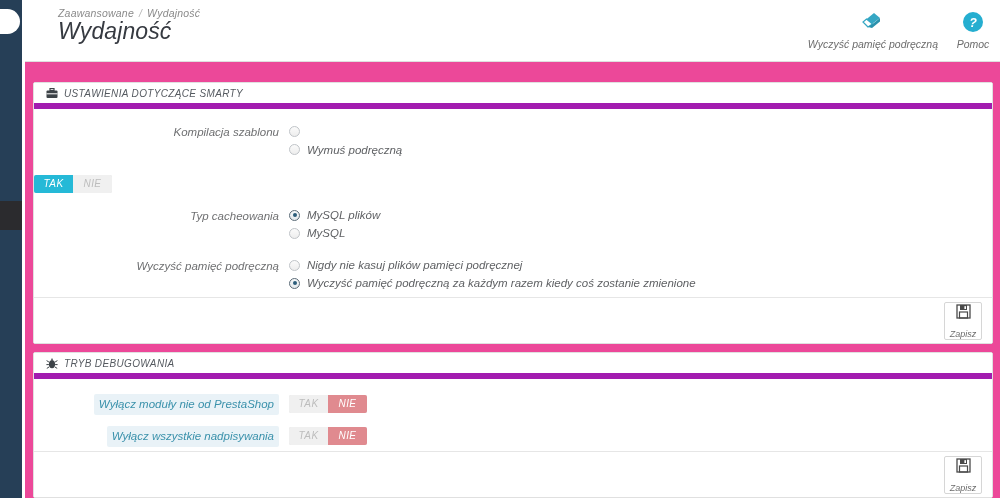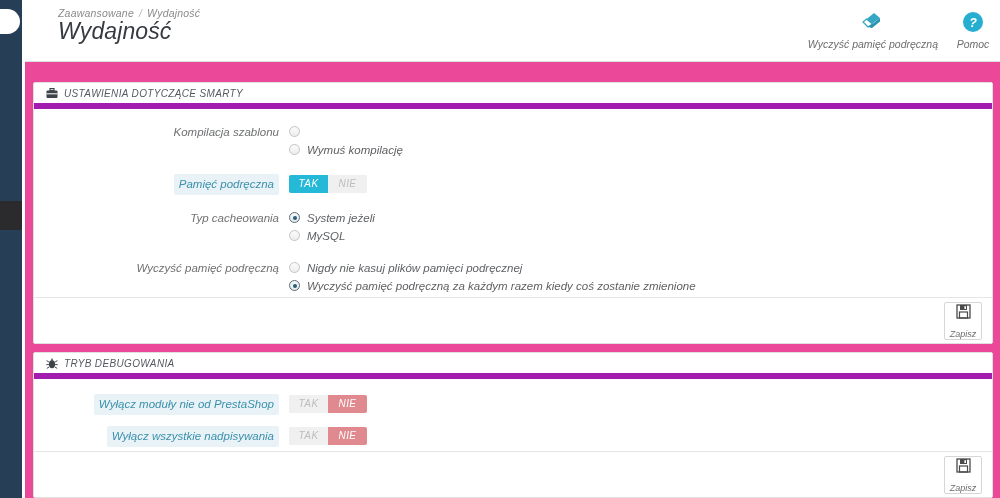--- a/index.html
+++ b/index.html
@@ -243,45 +243,44 @@
     <div class="panel-body">
 
       <div class="frow">
         <div class="fcol-label">Kompilacja szablonu</div>
         <div class="fcol-field">
           <div class="radio-line">
             <span class="radio-dot"></span>
           </div>
           <div class="radio-line">
             <span class="radio-dot"></span>
-            <span class="radio-label">Wymuś kompilację</span>
+            <span class="radio-label">Wymuś podręczną</span>
           </div>
         </div>
       </div>
 
       <div class="spacer-14"></div>
 
       <div class="frow">
-        <div class="fcol-label teal"><span class="hl">Pamięć podręczna</span></div>
         <div class="fcol-field">
           <div class="toggle">
             <span class="seg on-yes">TAK</span>
             <span class="seg">NIE</span>
           </div>
         </div>
       </div>
 
       <div class="spacer-14"></div>
 
       <div class="frow">
         <div class="fcol-label">Typ cacheowania</div>
         <div class="fcol-field">
           <div class="radio-line">
             <span class="radio-dot on"></span>
-            <span class="radio-label">System jeżeli</span>
+            <span class="radio-label">MySQL plików</span>
           </div>
           <div class="radio-line">
             <span class="radio-dot"></span>
             <span class="radio-label">MySQL</span>
           </div>
         </div>
       </div>
 
       <div class="spacer-14"></div>
 

